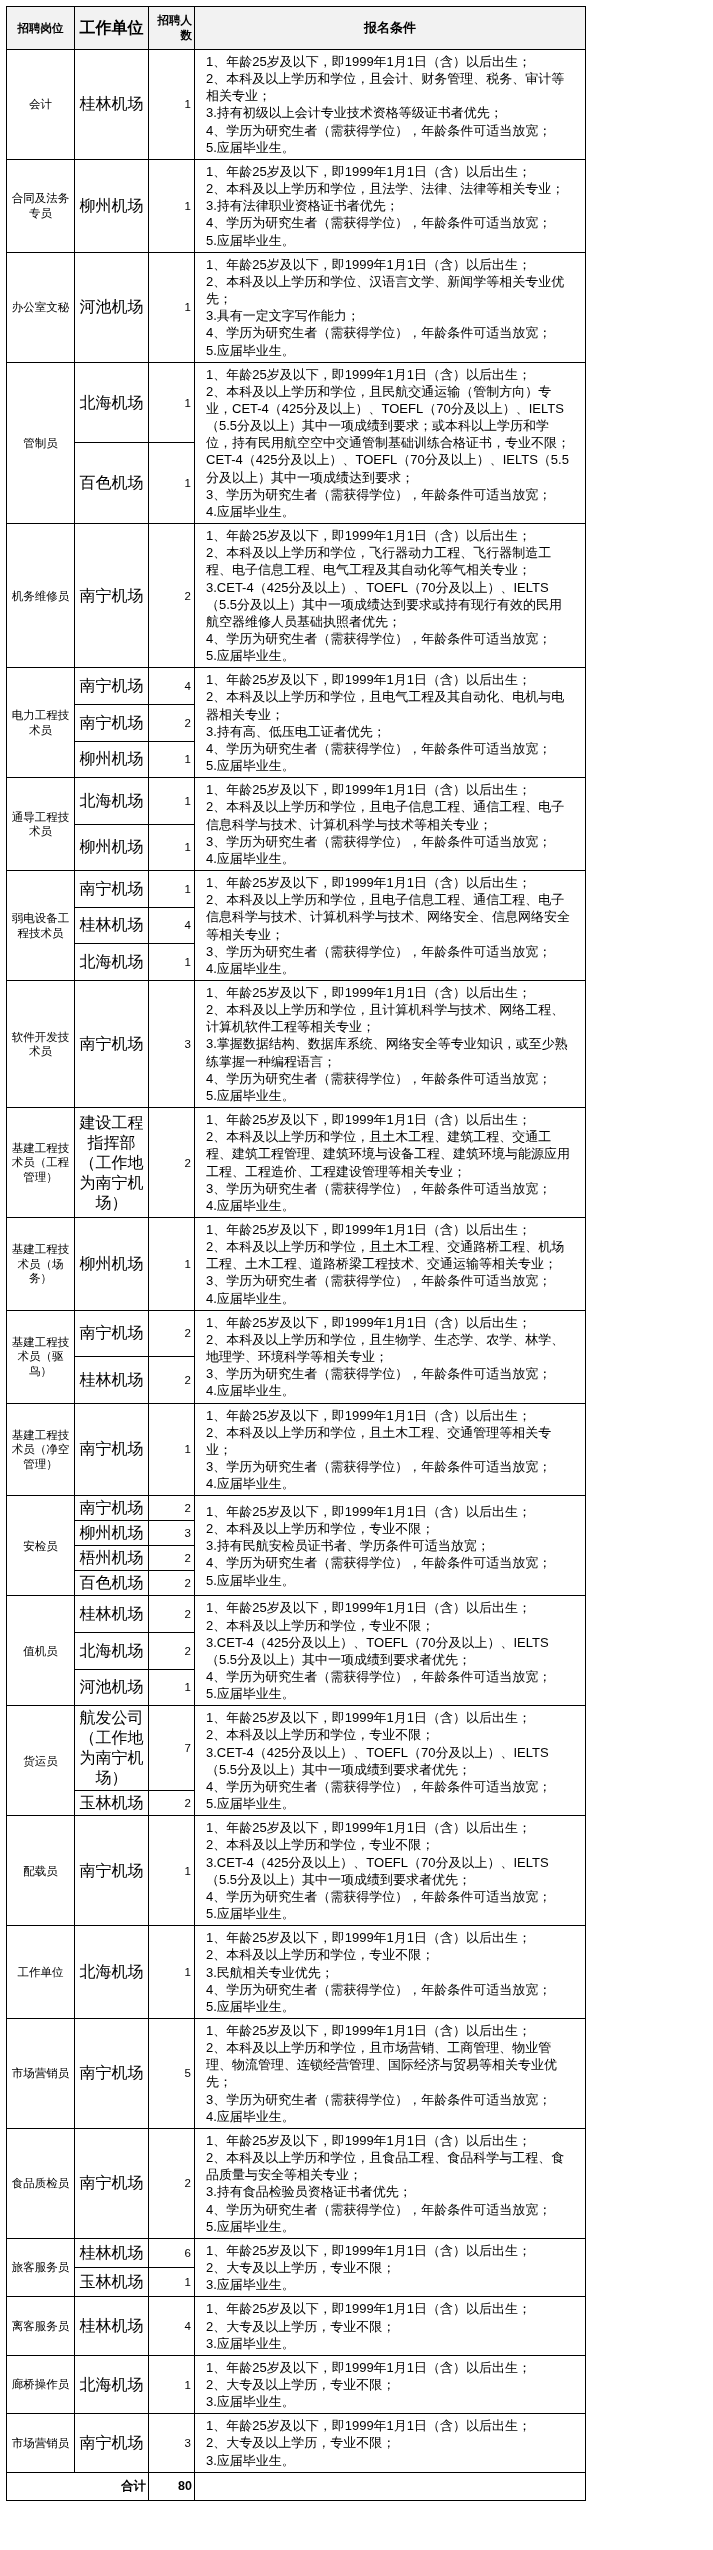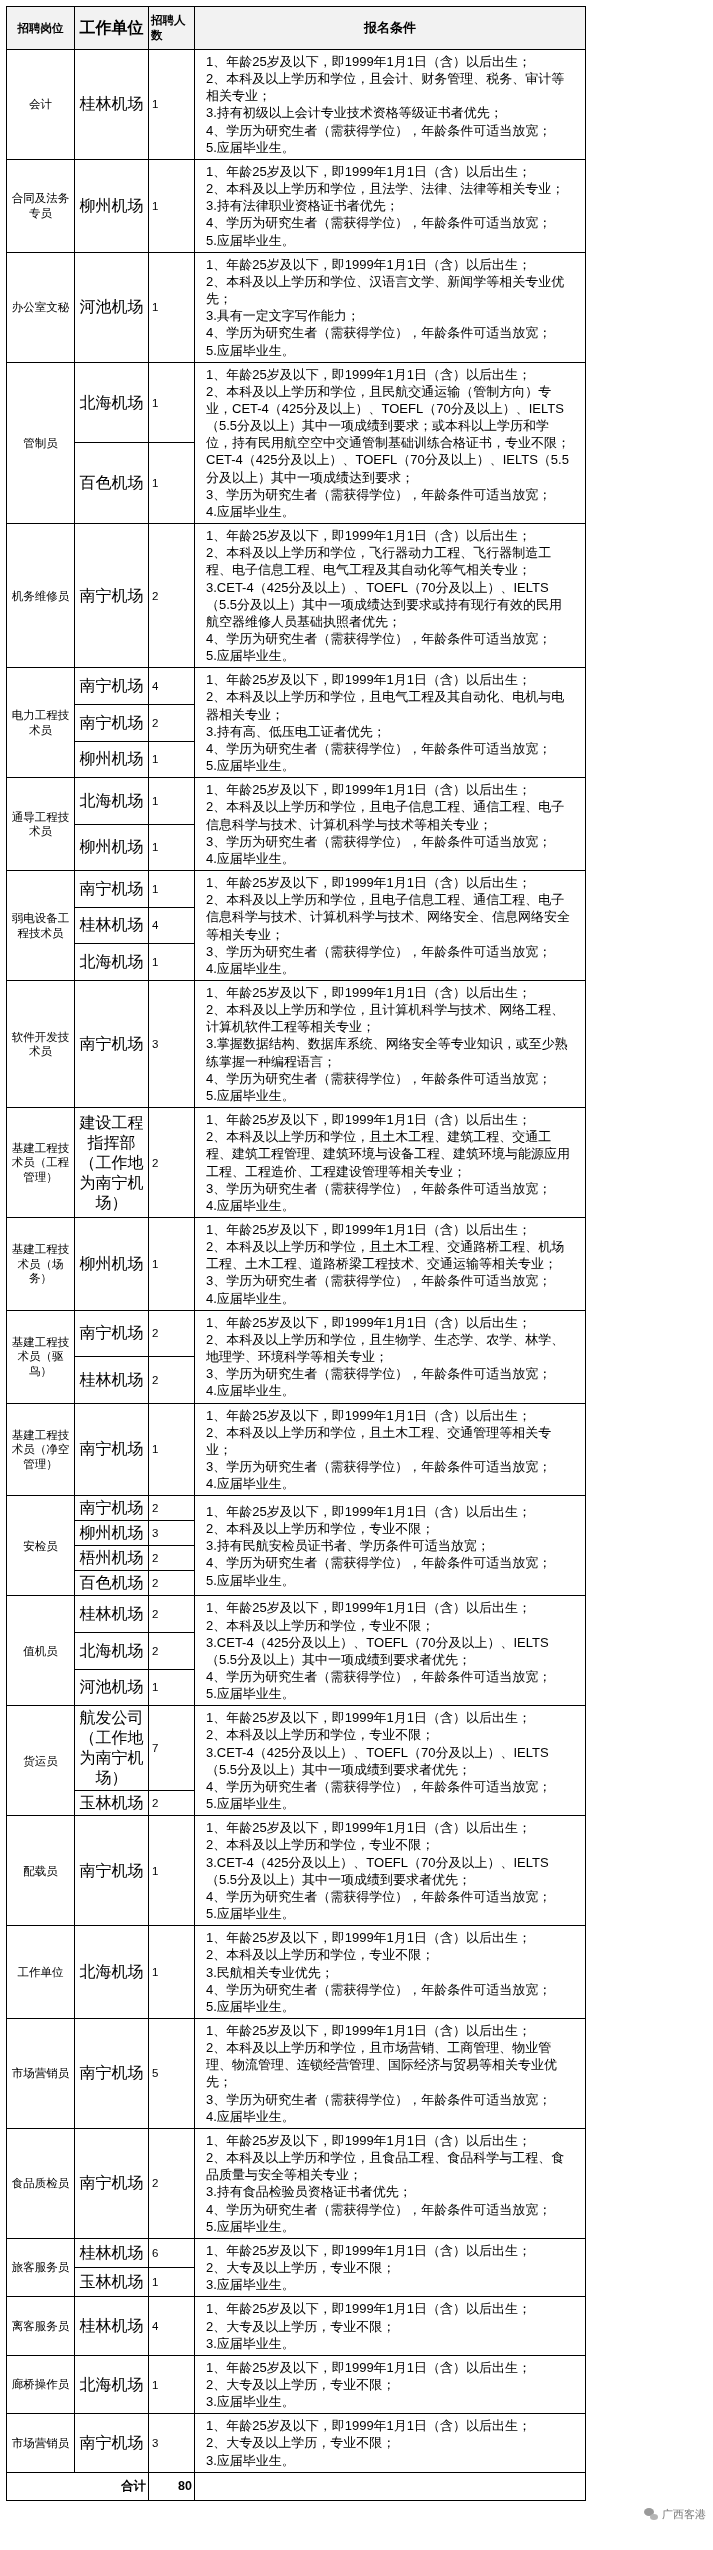--- a/index.html
+++ b/index.html
@@ -3,21 +3,21 @@
 <meta charset="utf-8">
 <style>
   html,body{margin:0;padding:0;background:#ffffff;}
   body{font-family:"Liberation Sans","DejaVu Sans",sans-serif;color:#000;}
   #page{width:713px;margin:0 auto;padding:6px 6px 10px 6px;box-sizing:border-box;}
   table{border-collapse:collapse;width:580px;table-layout:fixed;}
   td,th{border:1px solid #000;vertical-align:middle;padding:2px 3px;box-sizing:border-box;}
   thead th{background:#f2f2f2;text-align:center;font-weight:bold;font-size:12.5px;padding:6px 2px;}
   .c-post{width:68px;text-align:center;font-size:11.5px;line-height:1.25;}
   .c-unit{width:74px;text-align:center;font-size:16px;line-height:1.25;}
-  .c-num{width:46px;text-align:left;font-size:11.5px;}
+  .c-num{width:46px;text-align:right;font-size:11.5px;}
   .c-cond{text-align:left;font-size:13px;line-height:1.32;padding:3px 11px;}
   .c-cond div{white-space:normal;}
   tfoot td{font-weight:bold;text-align:right;font-size:12.5px;padding:5px 2px;}
   .footer{width:700px;margin-top:6px;text-align:right;font-size:11px;color:#7a7a7a;}
   .wechat{display:inline-block;vertical-align:middle;margin-right:4px;width:14px;height:12px;position:relative;}
   .wechat:before{content:"";position:absolute;left:0;top:0;width:10px;height:8px;border-radius:50%;background:#9a9a9a;}
   .wechat:after{content:"";position:absolute;right:0;bottom:0;width:8px;height:6px;border-radius:50%;background:#b5b5b5;}
   .footer-text{vertical-align:middle;}
 </style>
 </head>
@@ -364,16 +364,13 @@
         </tr>
       </tbody>
     <tfoot>
       <tr>
         <td colspan="2">合计</td>
         <td>80</td>
         <td></td>
       </tr>
     </tfoot>
   </table>
-  <div class="footer">
-    <span class="wechat"></span><span class="footer-text">广西客港</span>
-  </div>
 </div>
 
 </body></html>

